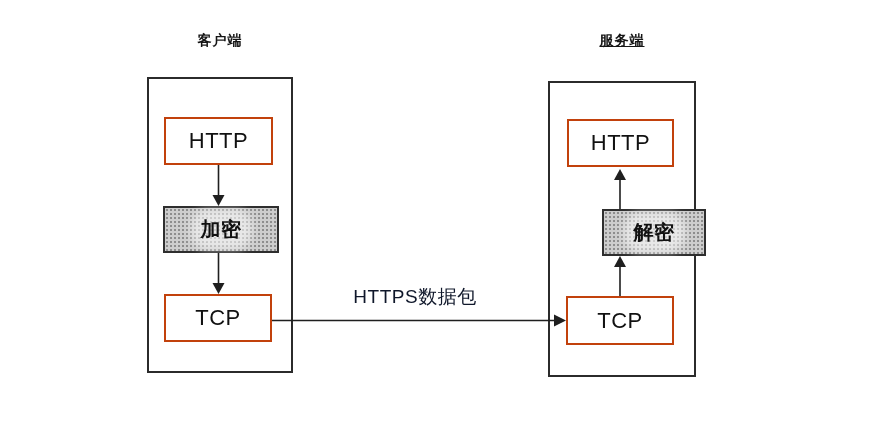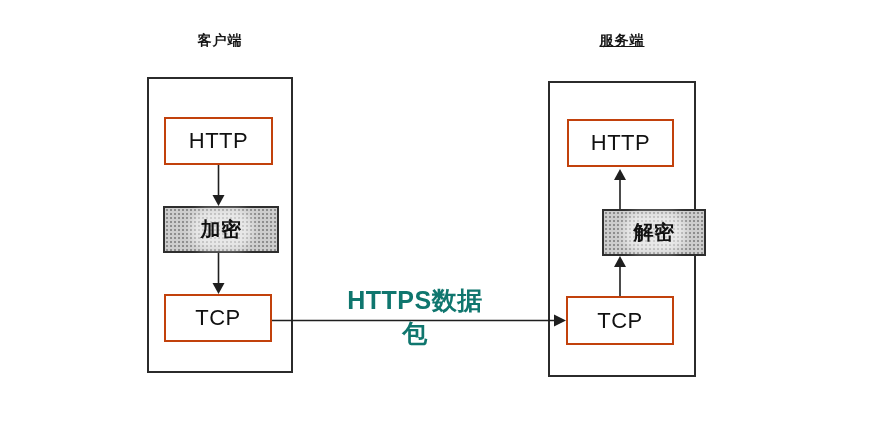--- a/index.html
+++ b/index.html
@@ -54,25 +54,25 @@
   .proto-box.shaded .halo {
     background: rgba(255,255,255,0.55);
     box-shadow: 0 0 9px 7px rgba(255,255,255,0.55);
     border-radius: 10px;
     padding: 0 3px;
     font-size: 20px;
     font-weight: 600;
   }
 
   .link-label {
-    font-size: 25px;
-    font-weight: 700;
+    font-size: 19px;
+    font-weight: 400;
     letter-spacing: 0.5px;
     text-align: center;
-    color: #0f766e;
+    color: #0f172a;
   }
 
   .caption {
     font-family: "Liberation Serif", "DejaVu Serif", serif;
     font-size: 22px;
     font-weight: 500;
     letter-spacing: 1px;
     text-align: center;
     color: #101010;
   }

